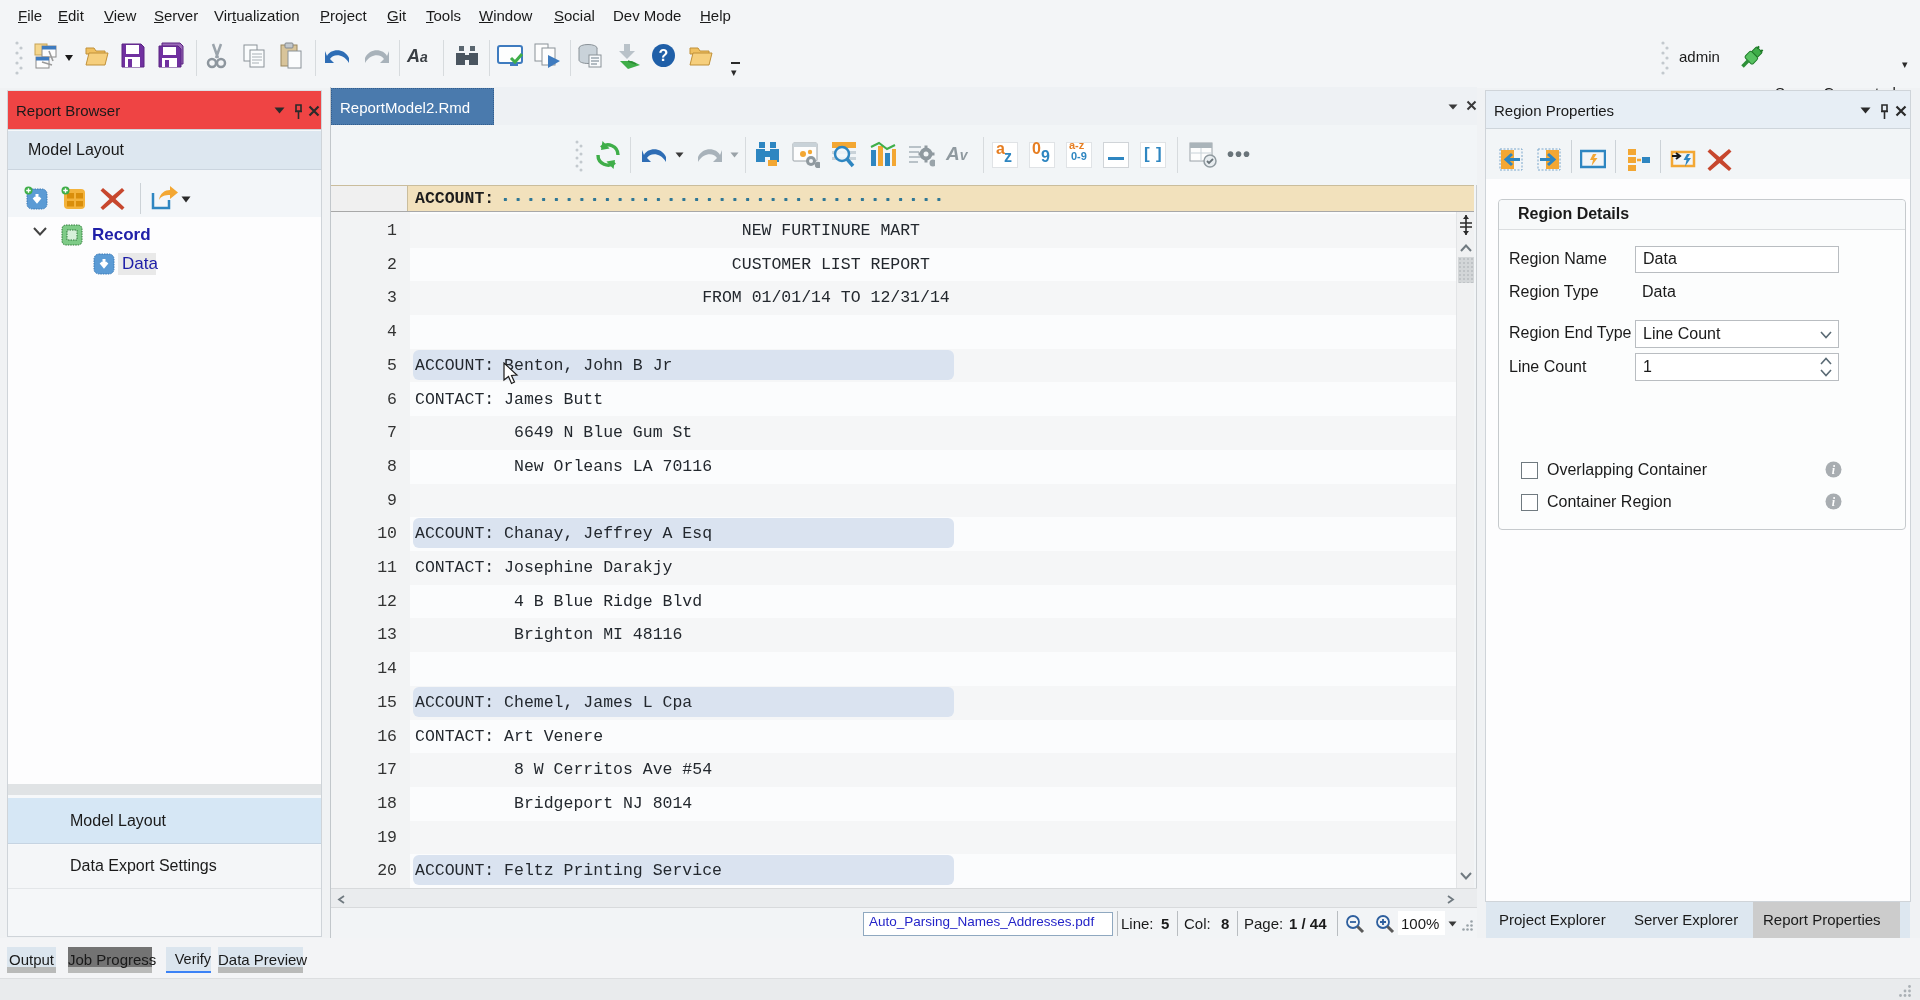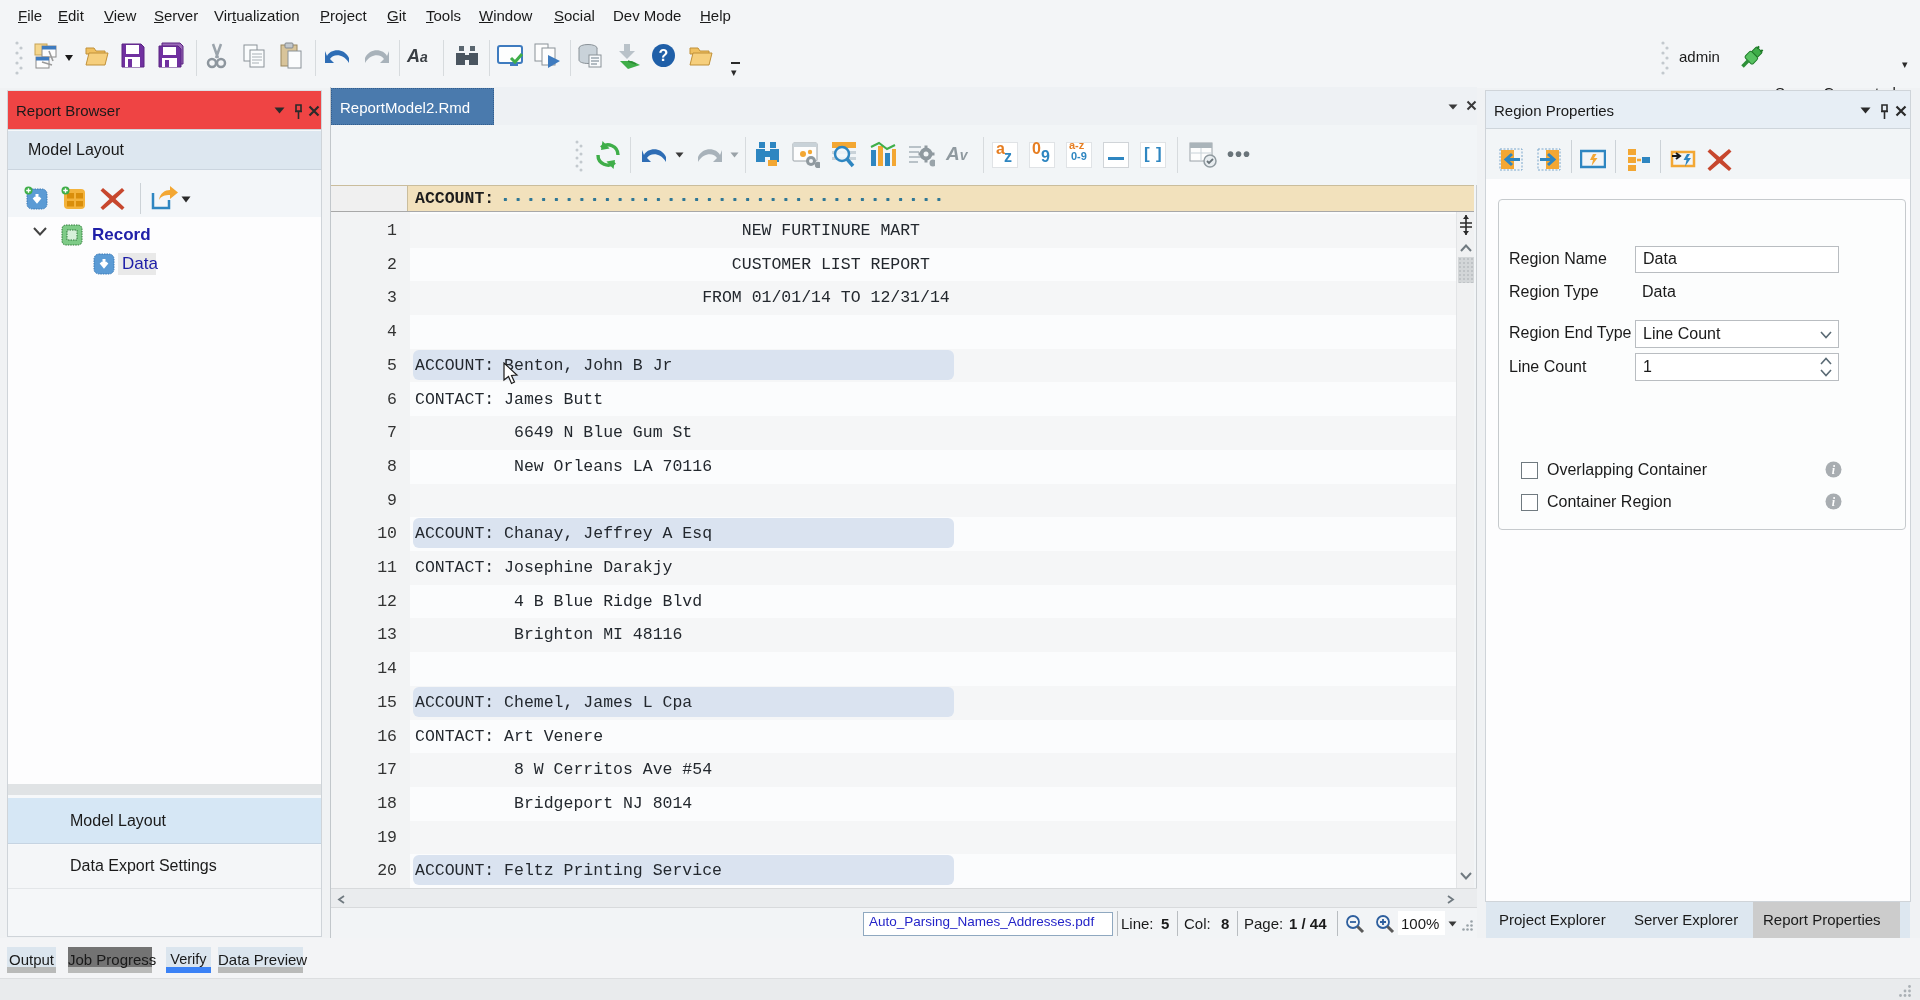--- a/index.html
+++ b/index.html
@@ -593,20 +593,23 @@
       <path d="M2 8 h8 M6 5 l4 3 l-4 3" stroke="#1a1a1a" stroke-width="2" fill="none"></path>
       <path d="M17 6 l-3.5 6 h3 l-1.5 6.5 l6 -8.5 h-3.5 l2.5 -4 Z" fill="#2e86c1"></path>
     </svg>
 
     <svg class="abs" style="left:221px;top:19px;" width="25" height="24" viewBox="0 0 25 24">
       <path d="M3 1 L12.5 9 L22 1 L24.5 3.5 L15.5 12 L24.5 20.5 L22 23 L12.5 15 L3 23 L0.5 20.5 L9.5 12 L0.5 3.5 Z" fill="#c7472e"></path>
     </svg>
   </div>
 
   <div class="abs" style="left:12px;top:108px;width:408px;height:331px;background:#fcfdfd;border:1px solid #c6cacd;border-radius:4px;">
+    <div class="abs" style="left:0;top:0;width:406px;height:30px;background:#f7f9fa;border-bottom:1px solid #dbdee0;border-radius:4px 4px 0 0;">
+      <div class="abs" style="left:19px;top:5px;font-size:16px;font-weight:bold;color:#1a1a1a;">Region Details</div>
+    </div>
     <div class="abs" style="left:10px;top:50px;font-size:16px;color:#1a1a1a;">Region Name</div>
     <div class="abs" style="left:136px;top:46px;width:204px;height:27px;background:#fff;border:1px solid #b9bdc1;">
       <div class="abs" style="left:7px;top:3px;font-size:16px;color:#1a1a1a;">Data</div>
     </div>
     <div class="abs" style="left:10px;top:83px;font-size:16px;color:#1a1a1a;">Region Type</div>
     <div class="abs" style="left:143px;top:83px;font-size:16px;color:#1a1a1a;">Data</div>
     <div class="abs" style="left:10px;top:124px;font-size:16px;color:#1a1a1a;">Region End Type</div>
     <div class="abs" style="left:136px;top:120px;width:204px;height:28px;background:#fff;border:1px solid #b9bdc1;">
       <div class="abs" style="left:7px;top:4px;font-size:16px;color:#1a1a1a;">Line Count</div>
       <svg class="abs" style="left:184px;top:10px;" width="12" height="8">
@@ -644,21 +647,21 @@
   <div class="abs" style="left:267px;top:0;width:147px;height:36px;background:#cccccc;">
     <span class="abs" style="left:10px;top:9px;">Report Properties</span>
   </div>
 </div>
 
 <div class="abs" id="bottomarea" style="left:0;top:938px;width:1920px;height:62px;background:#f3f4f6;">
 
   <div class="abs" style="left:7px;top:9px;font-size:15px;color:#1a1a1a;white-space:nowrap;">
     <div class="abs" style="left:0;top:0;width:49px;height:26px;background:#dbe5ee;border-bottom:6px solid #b9bab9;text-align:center;line-height:25px;">Output</div>
     <div class="abs" style="left:61px;top:0;width:84px;height:26px;background:#737373;border-bottom:6px solid #b9bab9;text-align:center;line-height:25px;">Job Progress</div>
-    <div class="abs" style="left:159px;top:0;width:45px;height:26px;background:#dbe5ee;border-bottom:6px solid #3b82f6;text-align:center;line-height:25px;font-size:14.5px;">Verify</div>
+    <div class="abs" style="left:159px;top:0;width:45px;height:26px;background:#dbe5ee;border-bottom:2px solid #3b82f6;text-align:right;line-height:25px;font-size:14.5px;">Verify</div>
     <div class="abs" style="left:211px;top:0;width:85px;height:26px;background:#dbe5ee;border-bottom:6px solid #b9bab9;text-align:center;line-height:25px;">Data Preview</div>
   </div>
 
   <div class="abs" style="left:0;top:40px;width:1920px;height:22px;background:#e9ebed;border-top:1px solid #dcdee0;"></div>
   <svg class="abs" style="left:1899px;top:46px;" width="13" height="13">
       <g fill="#aab0b5">
         <circle cx="10.5" cy="2.5" r="1.4"></circle>
         <circle cx="6" cy="7" r="1.4"></circle>
         <circle cx="10.5" cy="7" r="1.4"></circle>
         <circle cx="1.5" cy="11.5" r="1.4"></circle>

